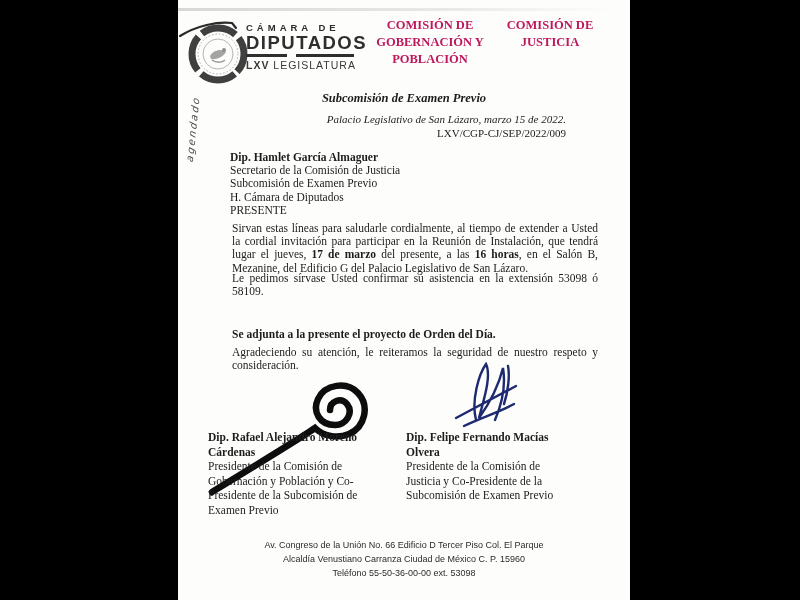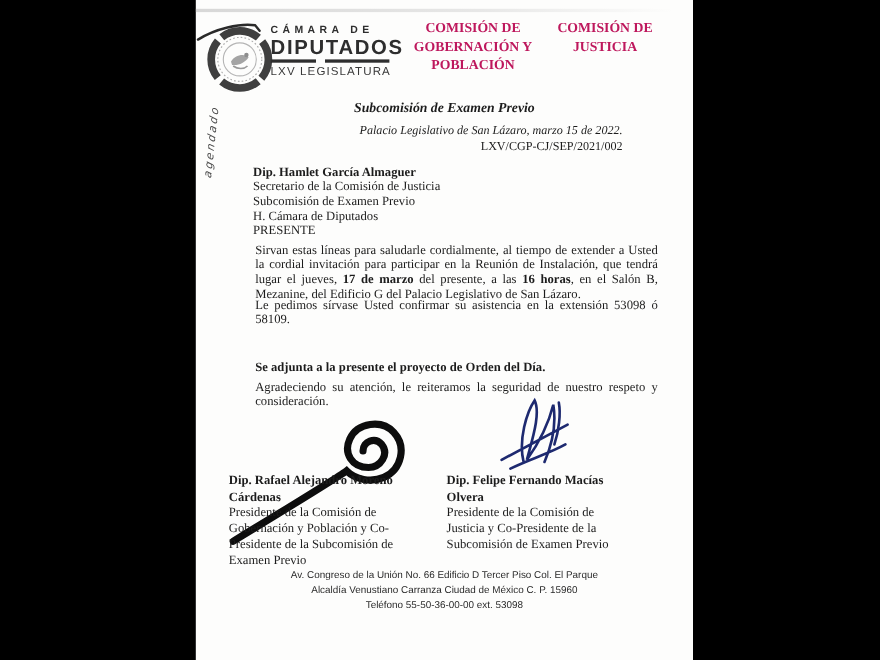--- a/index.html
+++ b/index.html
@@ -18,21 +18,21 @@
   
   .seal{position:absolute;left:8px;top:22px;}
   .pen-arrow{position:absolute;left:0;top:12px;}
   .logo-text{position:absolute;left:68px;top:22px;width:108px;color:#2e2e2e;
     font-family:"Liberation Sans","DejaVu Sans",sans-serif;}
   .logo-l1{font-size:9.5px;font-weight:bold;letter-spacing:4px;white-space:nowrap;}
   .logo-l2{font-size:18.5px;font-weight:700;letter-spacing:1.5px;line-height:20px;white-space:nowrap;}
   .logo-rule{height:3px;margin:1px 0 2px 0;
     background:linear-gradient(90deg,#2e2e2e 0 38%,transparent 38% 46%,#2e2e2e 46% 100%);}
   .logo-l3{font-size:10.5px;letter-spacing:1px;white-space:nowrap;color:#383838;}
-  .logo-l3 .lxv{font-weight:400;}
+  .logo-l3 .lxv{font-weight:700;}
   .committee{position:absolute;top:17px;text-align:center;
     font-weight:bold;font-size:12.5px;line-height:17px;color:#be185d;}
   .committee.left{left:188px;width:128px;}
   .committee.right{left:312px;width:120px;}
   
   .subcommittee{position:absolute;left:0;top:91px;width:100%;text-align:center;
     font-style:italic;font-weight:bold;font-size:12.5px;}
   .dateline{position:absolute;right:64px;top:113px;font-style:italic;font-size:11px;}
   .refnumber{position:absolute;right:64px;top:127px;font-size:11px;}
   .handnote{
@@ -50,21 +50,21 @@
   #p3{top:328px;font-weight:bold;}
   #p4{top:346px;}
   
   .sig-col{position:absolute;top:430px;font-size:11.5px;line-height:14.5px;}
   .sig-col.left{left:30px;width:190px;}
   .sig-col.right{left:228px;width:165px;}
   .sig-name{font-weight:bold;}
   .sig-spiral{position:absolute;left:18px;top:372px;}
   .sig-blue{position:absolute;left:268px;top:358px;}
   
-  .footer{position:absolute;left:0;top:515px;width:452px;text-align:center;
+  .footer{position:absolute;left:0;top:538px;width:452px;text-align:center;
     font-family:"Liberation Sans","DejaVu Sans",sans-serif;
     font-size:9px;line-height:14px;color:#2b2b2b;}
 </style>
 </head>
 <body>
 
 <div class="page">
   <div class="scan-band"></div>
 
   <div class="seal">
@@ -94,21 +94,21 @@
     <div>GOBERNACIÓN Y</div>
     <div>POBLACIÓN</div>
   </div>
   <div class="committee right">
     <div>COMISIÓN DE</div>
     <div>JUSTICIA</div>
   </div>
 
   <div class="subcommittee">Subcomisión de Examen Previo</div>
   <div class="dateline">Palacio Legislativo de San Lázaro, marzo 15 de 2022.</div>
-  <div class="refnumber">LXV/CGP-CJ/SEP/2021/002</div>
+  <div class="refnumber">LXV/CGP-CJ/SEP/2022/009</div>
   <div class="handnote">agendado</div>
 
   <div class="recipient">
     <div class="bold">Dip. Hamlet García Almaguer</div>
     <div>Secretario de la Comisión de Justicia</div>
     <div>Subcomisión de Examen Previo</div>
     <div>H. Cámara de Diputados</div>
     <div>PRESENTE</div>
   </div>
 

